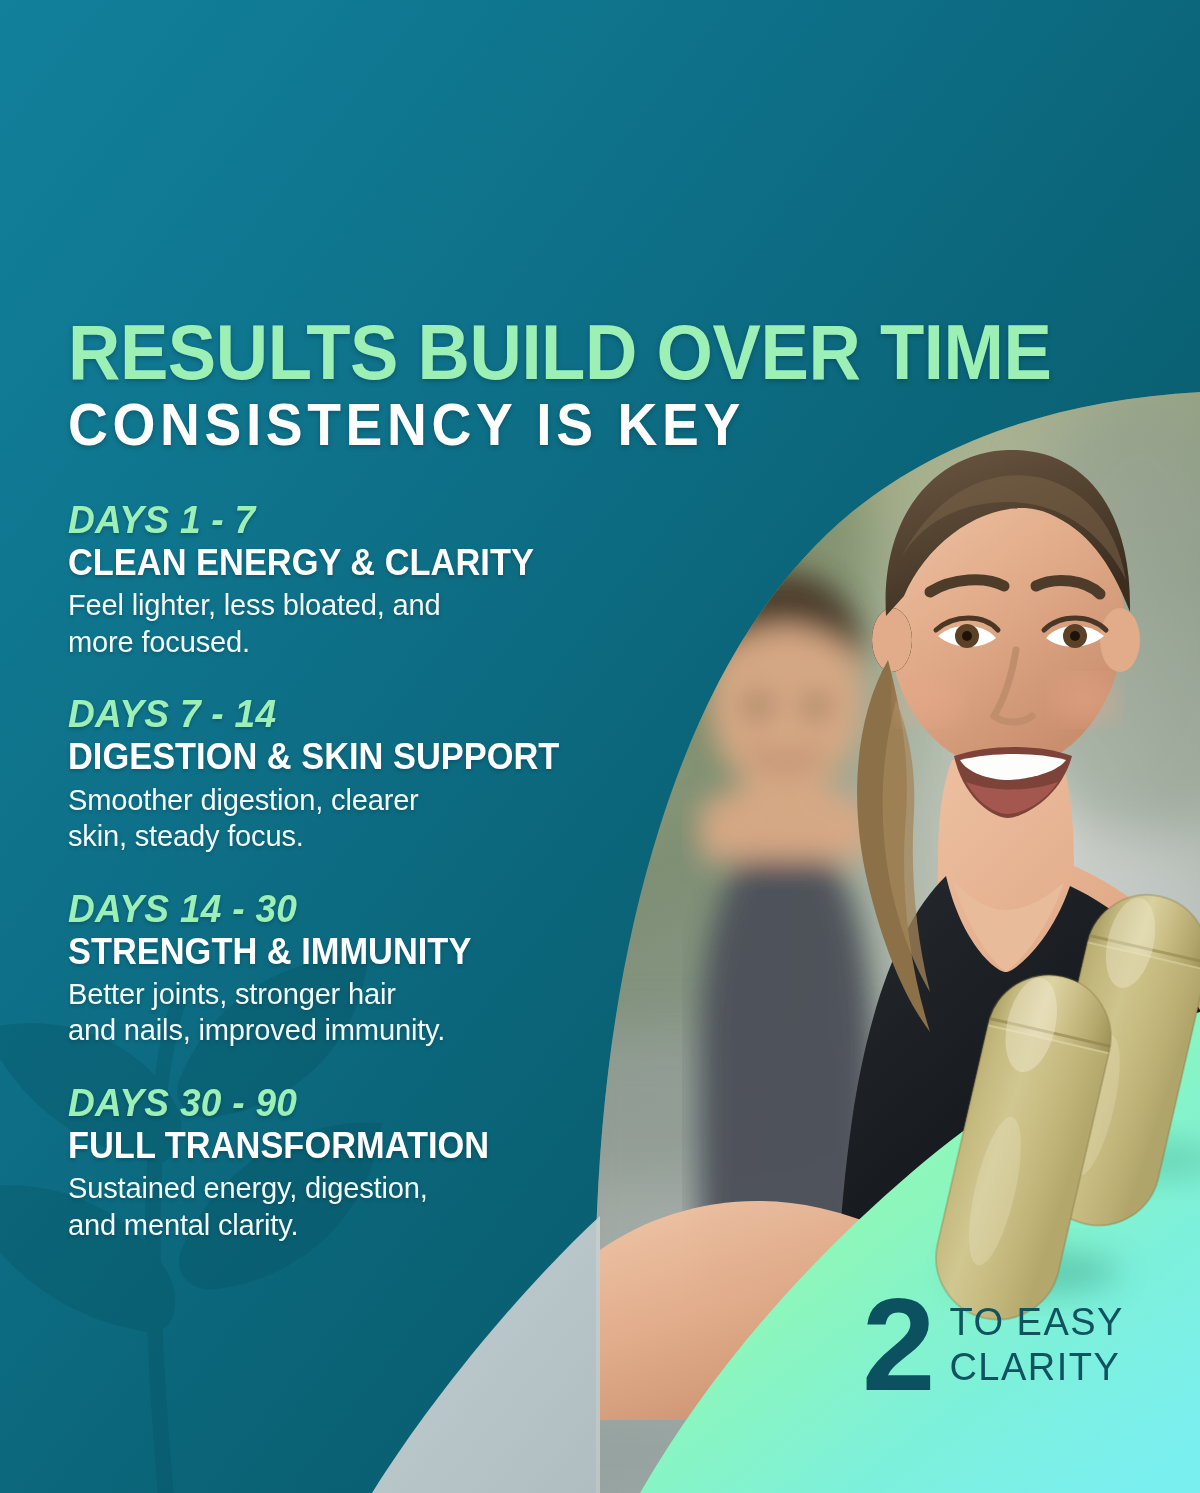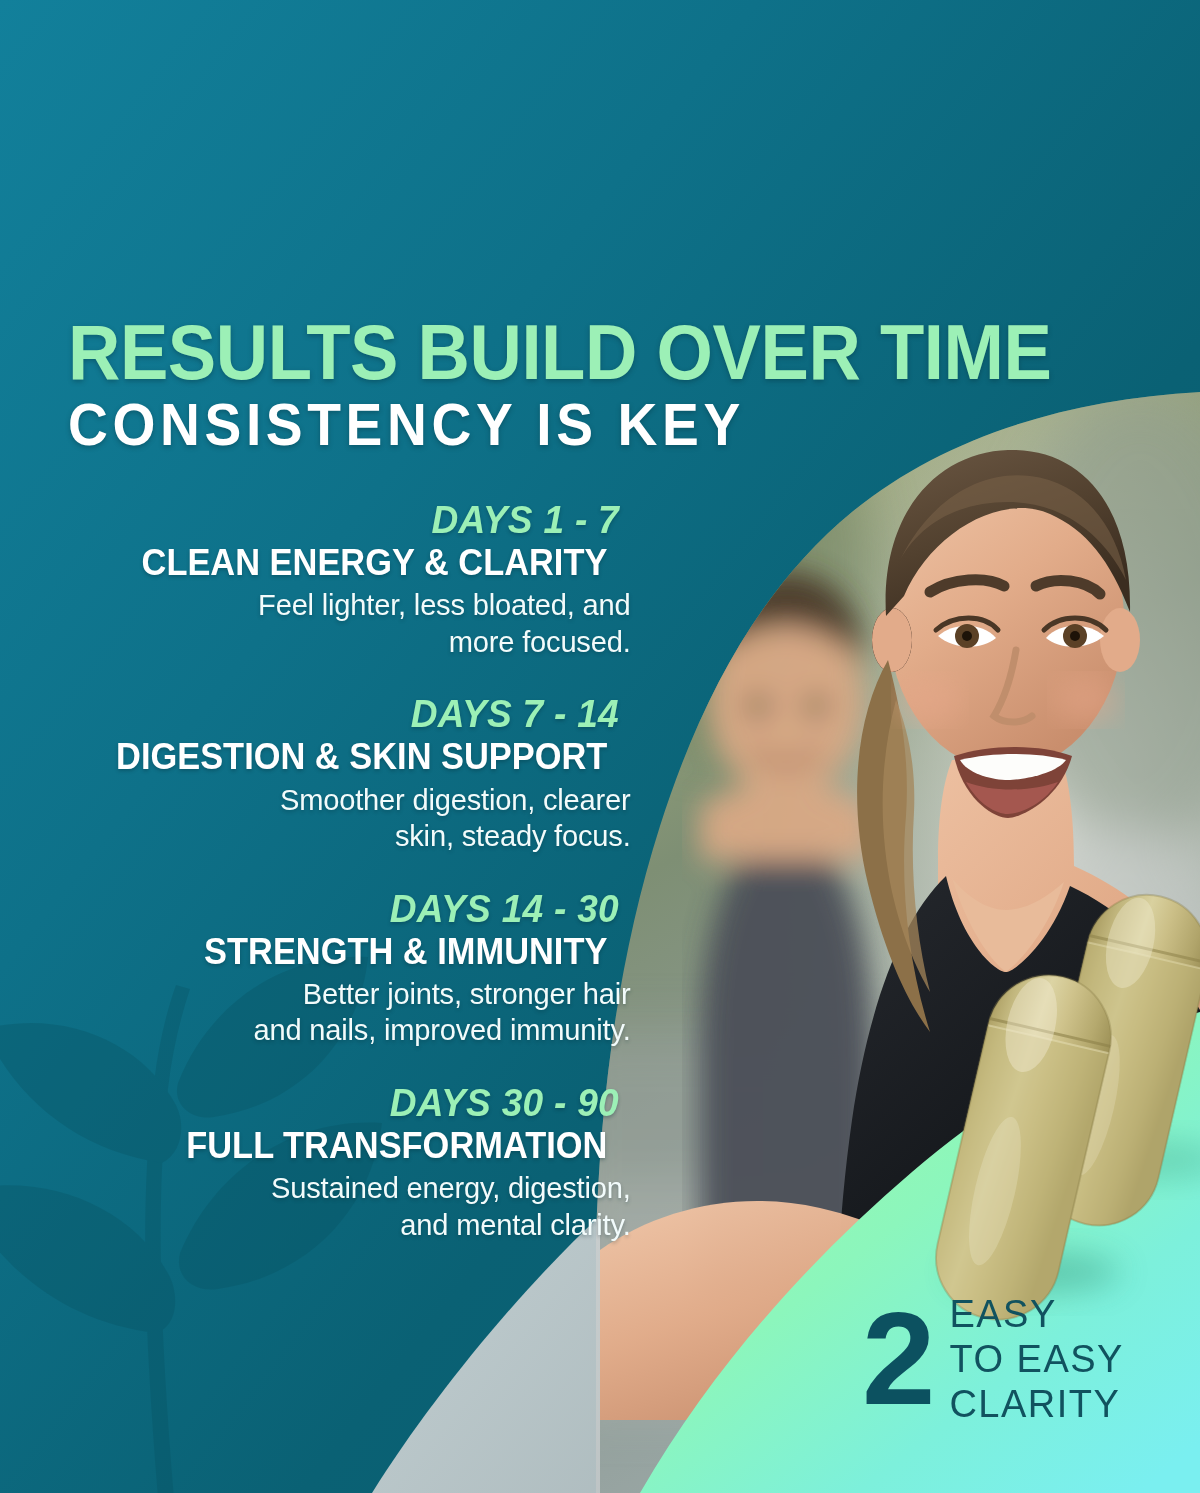--- a/index.html
+++ b/index.html
@@ -39,21 +39,21 @@
     font-size:60px;line-height:1;font-weight:bold;
     font-family:"Liberation Sans Narrow","Liberation Sans",sans-serif;
     color:#ffffff;letter-spacing:5px;
     transform:scaleX(.92);transform-origin:left center;
     text-shadow:0 2px 5px rgba(0,40,50,.35);
     white-space:nowrap;
   }
 
   
   .blocks{position:absolute;left:68px;top:500px;width:580px;}
-  .block{margin-bottom:34px;text-align:right;}
+  .block{margin-bottom:34px;}
   .block:last-child{margin-bottom:12px;}
   .b-days{
     font-size:39px;line-height:1.05;font-weight:bold;font-style:italic;
     font-family:"Liberation Sans Narrow","Liberation Sans",sans-serif;
     color:#9cf0b6;letter-spacing:.3px;
     transform:scaleX(.95);transform-origin:left center;
     text-shadow:0 2px 4px rgba(0,40,50,.32);
     white-space:nowrap;
   }
   .b-title{
@@ -361,19 +361,18 @@
         <span>Sustained energy, digestion,</span>
         <span>and mental clarity.</span>
       </div>
     </div>
 
   </div>
 
   <div class="dose">
     <div class="dose-num">2</div>
     <div class="dose-lines">
-      <span>EASY</span>
       <span>TO EASY</span>
       <span>CLARITY</span>
     </div>
   </div>
 
 </div>
 
 </body></html>

